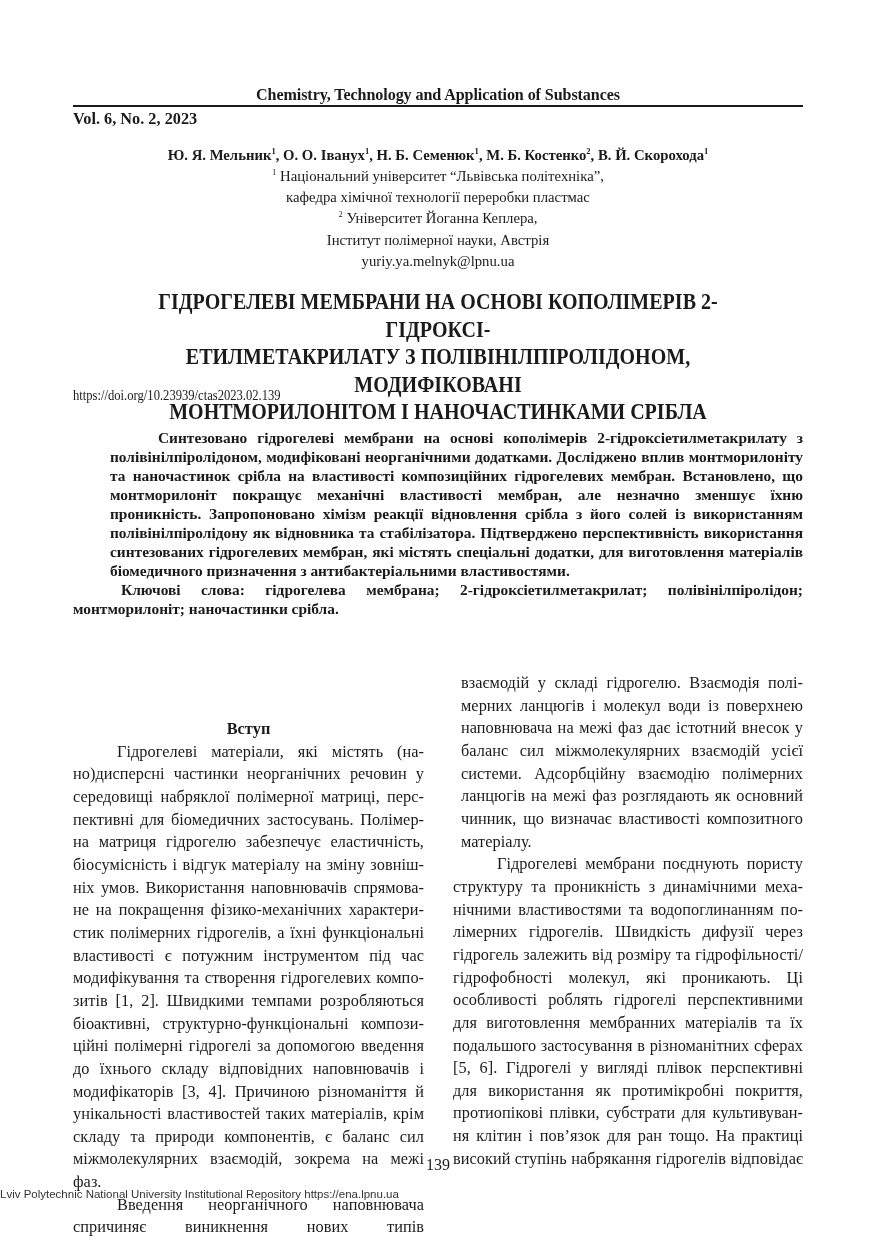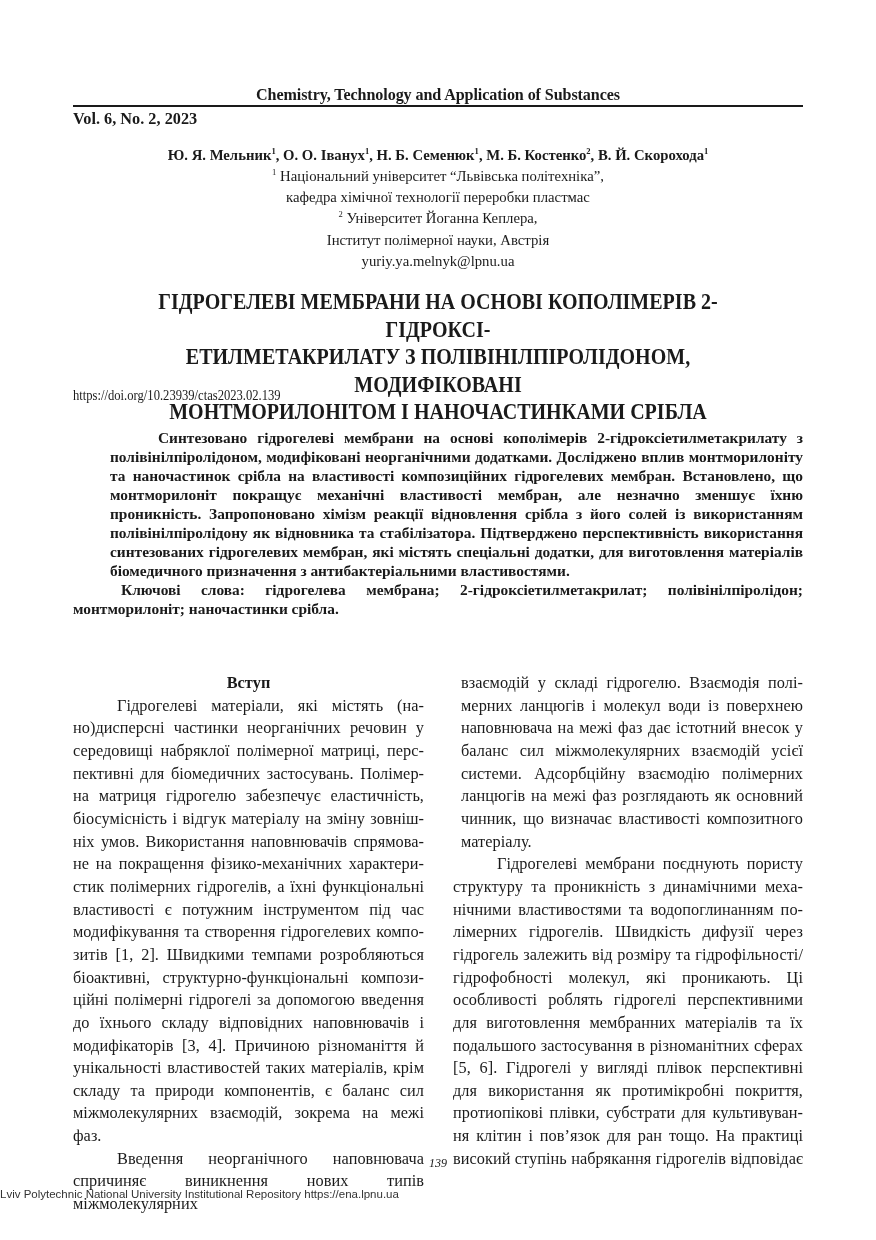--- a/index.html
+++ b/index.html
@@ -14,22 +14,22 @@
   .affil { left: 0; width: 876px; top: 165px; text-align: center; font-size: 15.5px; line-height: 21.2px; transform: scaleX(0.95); transform-origin: 438px 0; }
   .title { left: 80px; width: 716px; top: 288px; text-align: center; font-weight: bold; font-size: 22.5px; line-height: 27.5px; transform: scaleX(0.89); transform-origin: 358px 0; letter-spacing: 0px; }
   .doi { left: 73px; top: 388px; font-size: 14px; transform: scaleX(0.9); transform-origin: 0 0; }
   .abstract { left: 110px; width: 693px; top: 428px; font-weight: bold; font-size: 15.4px; line-height: 19px; text-align: justify; transform: scaleX(1); }
   .abstract p { margin: 0; text-indent: 48px; }
   .col { font-size: 16.3px; line-height: 22.65px; text-align: justify; letter-spacing: 0.05px; }
   .col-left { left: 73px; width: 351px; top: 672px; }
   .col-right { left: 453px; width: 350px; top: 672px; }
   .col p { margin: 0; text-indent: 44px; }
   .col p.noindent { text-indent: 0; margin-left: 8px; }
-  .heading { text-align: center; font-weight: bold; font-size: 16.3px; line-height: 22.65px; }
-  .pagenum { left: 0; width: 876px; top: 1156px; text-align: center; font-size: 12px; font-style: italic; }
+  .heading { text-align: center; font-weight: bold; font-size: 16.3px; line-height: 22.65px; margin-top: 46px; }
+  .pagenum { left: 0; width: 876px; top: 1156px; text-align: center; font-size: 16px; }
   .footer { left: 0; width: 876px; top: 1188px; text-align: left; font-family: "Liberation Sans", "DejaVu Sans", sans-serif; font-size: 11.5px; color: #333; }
 </style>
 </head>
 <body>
 
 <div class="abs journal">Chemistry, Technology and Application of Substances</div>
 <div class="abs rule"></div>
 <div class="abs vol">Vol. 6, No. 2, 2023</div>
 
 <div class="abs authors">

